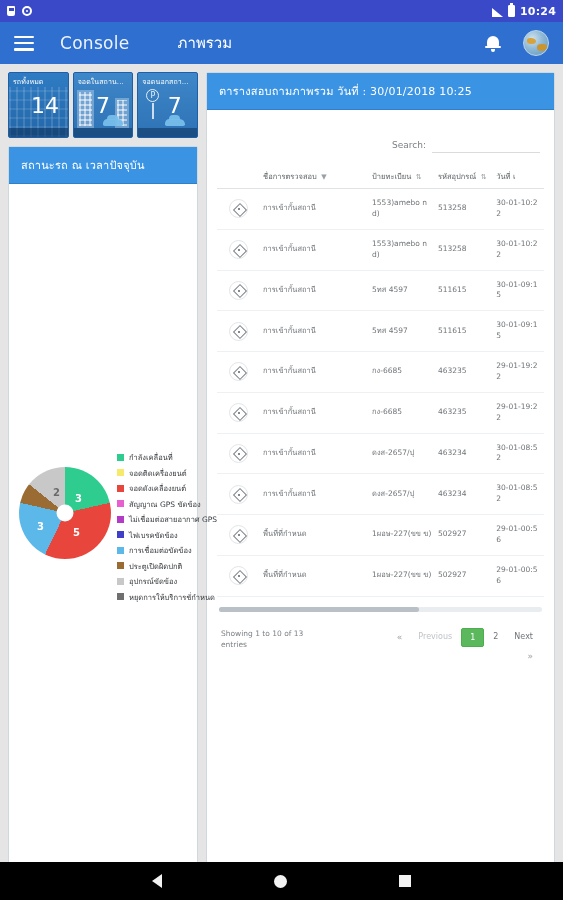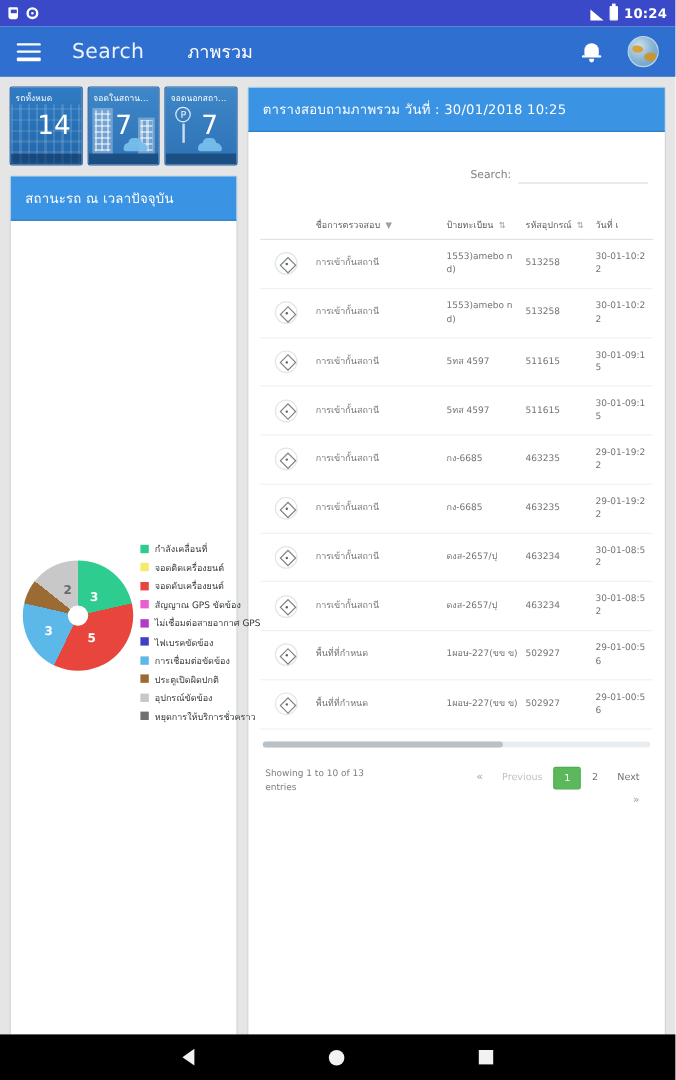--- a/index.html
+++ b/index.html
@@ -32,21 +32,21 @@
 
   
   .appbar {
     height: 42px; background: #2f6fd0;
     display: flex; align-items: center; padding: 0 14px; color: #fff;
   }
   .hamburger { width: 20px; height: 15px; display: flex; flex-direction: column;
     justify-content: space-between; cursor: pointer; }
   .hamburger span { display: block; height: 2.5px; background: #fff; border-radius: 1px; }
   .appbar-title { margin-left: 26px; font-size: 17px; color: #eef3fb; letter-spacing: .3px; }
-  .appbar-sub { margin-left: 36px; font-size: 15px; color: #ffffff; }
+  .appbar-sub { margin-left: 48px; font-size: 15px; color: #ffffff; }
   .appbar-spacer { flex: 1; }
   .bell { width: 16px; height: 17px; position: relative; margin-right: 22px; cursor: pointer; }
   .bell::before { content:""; position:absolute; left:2px; top:1px; width:12px; height:11px;
       background:#fff; border-radius: 6px 6px 2px 2px; }
   .bell::after { content:""; position:absolute; left:0; top:11px; width:16px; height:2px; background:#fff; border-radius:1px; }
   .bell i { position:absolute; left:6px; top:14px; width:4px; height:3px; background:#fff; border-radius: 0 0 3px 3px; }
   .avatar { width: 26px; height: 26px; border-radius: 50%;
     background: radial-gradient(circle at 35% 32%, #cfe3ef 0%, #8fb9d6 45%, #5d94bd 100%);
     position: relative; overflow: hidden; cursor: pointer; border: 1px solid #bcd6e8; }
   .avatar::before { content:""; position:absolute; left:3px; top:7px; width:9px; height:6px;
@@ -119,21 +119,21 @@
   .slice-label { position:absolute; font-size: 10px; color:#fff; font-weight: 600; }
 
   .legend { position: absolute; left: 108px; top: 2px; right: 4px; }
   .legend-item { display: flex; align-items: center; margin-bottom: 3.5px; }
   .legend-swatch { width: 7px; height: 7px; margin-right: 5px; flex: none; }
   .legend-label { font-size: 7.5px; color: #33363a; white-space: nowrap; }
 
   
   .panel-right { height: 100%; display: flex; flex-direction: column; }
   .table-body { padding: 10px 10px 0 10px; flex: 1; display: flex; flex-direction: column; }
-  .search-row { display: flex; justify-content: flex-end; margin: 18px 4px 20px 0; }
+  .search-row { display: flex; justify-content: flex-end; margin: 18px 4px 9px 0; }
   .search-box { display: flex; align-items: baseline; gap: 6px; }
   .search-label { font-size: 9px; color: #7b8186; }
   .search-input { width: 108px; border: none; border-bottom: 1px solid #d8dcdf;
     height: 15px; font-size: 9px; outline: none; background: transparent; }
 
   table.grid { width: 100%; border-collapse: collapse; table-layout: fixed; }
   table.grid th {
     font-size: 7.5px; color: #5b6064; font-weight: normal; text-align: left;
     padding: 8px 3px 6px 3px; border-bottom: 1px solid #dfe3e6; vertical-align: bottom;
   }
@@ -198,21 +198,21 @@
       <span class="sb-time">10:24</span>
     </div>
   </div>
 
   <div class="appbar">
     <div class="hamburger">
       <span></span>
         <span></span>
         <span></span>
     </div>
-    <div class="appbar-title">Search</div>
+    <div class="appbar-title">Console</div>
     <div class="appbar-sub">ภาพรวม</div>
     <div class="appbar-spacer"></div>
     <div class="bell">
         <i></i>
       </div>
     <div class="avatar"></div>
   </div>
 
   <div class="content">
 
@@ -257,21 +257,21 @@
                 <div class="legend-item">
                   <span class="legend-swatch" style="background: rgb(46, 204, 143);"></span>
                   <span class="legend-label">กำลังเคลื่อนที่</span>
                 </div>
                 <div class="legend-item">
                   <span class="legend-swatch" style="background: rgb(247, 234, 106);"></span>
                   <span class="legend-label">จอดติดเครื่องยนต์</span>
                 </div>
                 <div class="legend-item">
                   <span class="legend-swatch" style="background: rgb(232, 69, 60);"></span>
-                  <span class="legend-label">จอดดับเครื่องยนต์</span>
+                  <span class="legend-label">จอดดังเคลื่องยนต์</span>
                 </div>
                 <div class="legend-item">
                   <span class="legend-swatch" style="background: rgb(232, 95, 208);"></span>
                   <span class="legend-label">สัญญาณ GPS ขัดข้อง</span>
                 </div>
                 <div class="legend-item">
                   <span class="legend-swatch" style="background: rgb(178, 60, 200);"></span>
                   <span class="legend-label">ไม่เชื่อมต่อสายอากาศ GPS</span>
                 </div>
                 <div class="legend-item">
@@ -285,21 +285,21 @@
                 <div class="legend-item">
                   <span class="legend-swatch" style="background: rgb(154, 107, 50);"></span>
                   <span class="legend-label">ประตูเปิดผิดปกติ</span>
                 </div>
                 <div class="legend-item">
                   <span class="legend-swatch" style="background: rgb(200, 200, 200);"></span>
                   <span class="legend-label">อุปกรณ์ขัดข้อง</span>
                 </div>
                 <div class="legend-item">
                   <span class="legend-swatch" style="background: rgb(111, 111, 111);"></span>
-                  <span class="legend-label">หยุดการให้บริการชั่วคราว</span>
+                  <span class="legend-label">หยุดการให้บริการชั่กำหนด</span>
                 </div>
               </div>
           </div>
         </div>
       </div>
     </div>
 
     <div class="col-right">
       <div class="panel panel-right">
         <div class="panel-head">ตารางสอบถามภาพรวม วันที่ : 30/01/2018 10:25</div>

